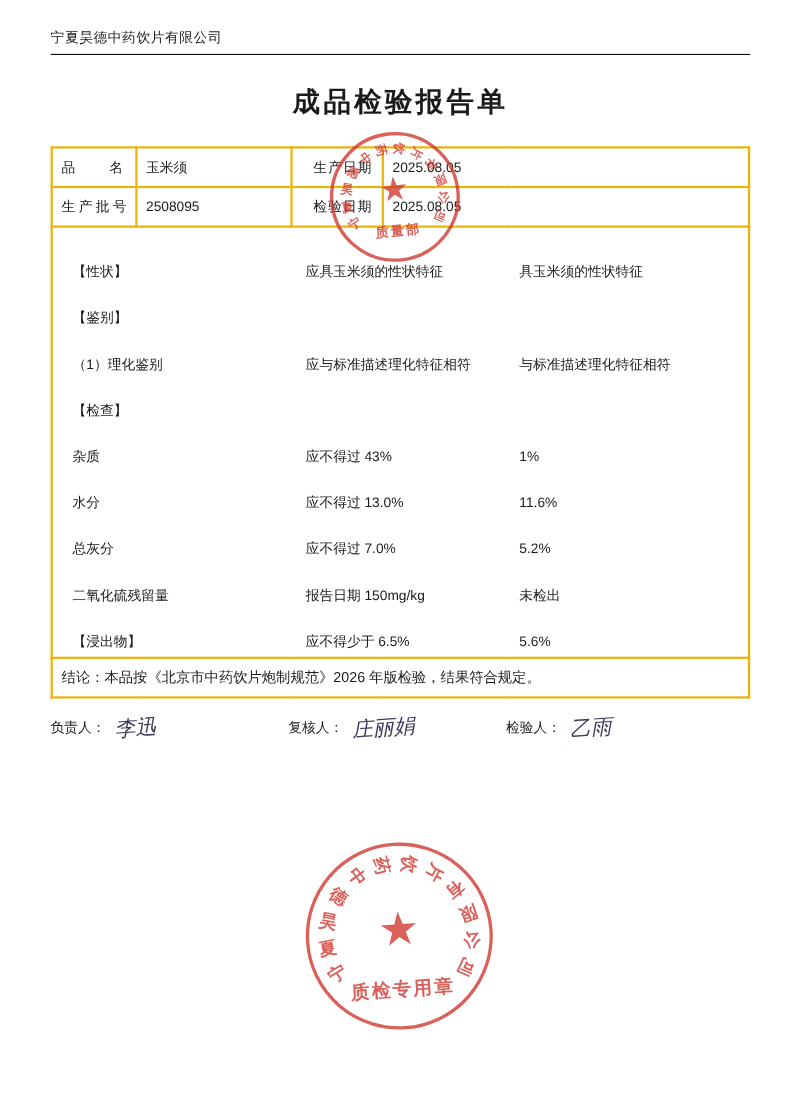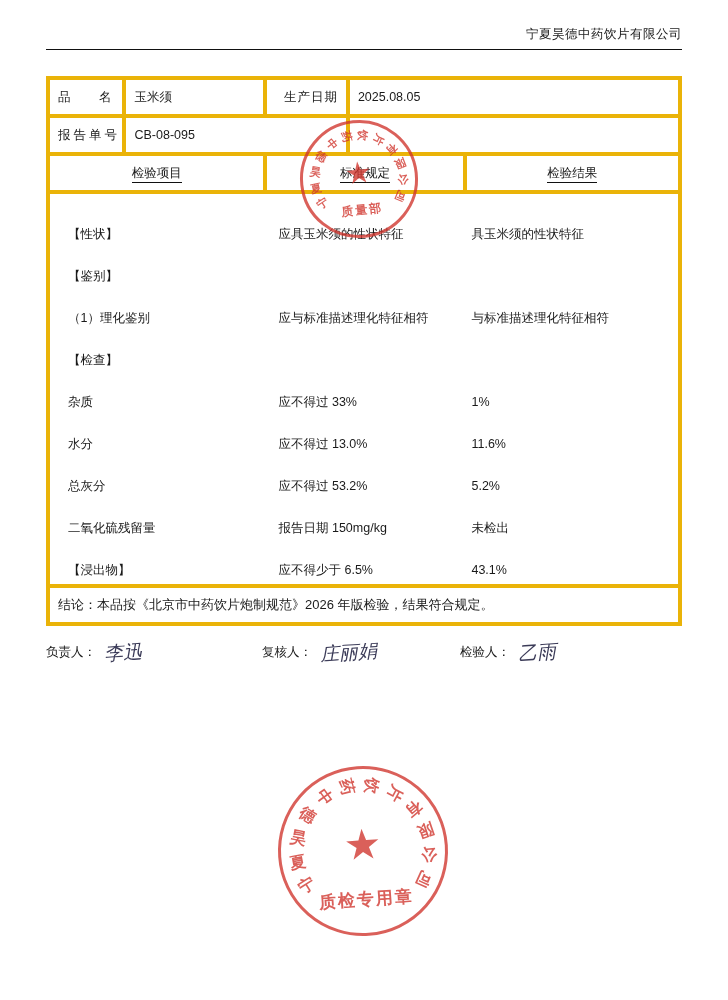--- a/index.html
+++ b/index.html
@@ -18,21 +18,21 @@
   .page {
     position: relative;
     width: 728px;
     height: 1000px;
     box-sizing: border-box;
     padding: 26px 46px 0 46px;
   }
   
   .header-row {
     display: flex;
-    justify-content: flex-end;
+    justify-content: space-between;
     align-items: baseline;
     font-size: 12.5px;
     letter-spacing: .5px;
     padding-bottom: 6px;
   }
   .header-rule {
     border-bottom: 1px solid #111;
     margin-bottom: 26px;
   }
   .doc-title {
@@ -43,21 +43,21 @@
     margin: 0 0 24px 0;
   }
   
   table.main {
     width: 100%;
     border-collapse: collapse;
     table-layout: fixed;
     font-size: 12.5px;
   }
   table.main td {
-    border: 4px solid #eab308;
+    border: 2px solid #eab308;
     padding: 6px 8px;
     vertical-align: middle;
     height: 22px;
   }
   .lbl {
     width: 76px;
     text-align: center;
     letter-spacing: 3px;
     white-space: nowrap;
   }
@@ -194,47 +194,44 @@
 </head>
 <body>
 
 <div class="page">
 
   <div class="header-row">
     <div>宁夏昊德中药饮片有限公司</div>
   </div>
   <div class="header-rule"></div>
 
+  <div class="doc-title">成品检验报告单</div>
 
   <table class="main">
     <colgroup>
       <col style="width:76px">
       <col style="width:140px">
       <col style="width:82px">
       <col style="width:116px">
       <col style="width:214px">
     </colgroup>
     <tbody>
       <tr>
         <td class="lbl"><span class="lbl-spread">品名</span></td>
         <td class="val">玉米须</td>
         <td class="cell-mid">生产日期</td>
         <td class="val" colspan="2">2025.08.05</td>
       </tr>
       <tr>
-        <td class="lbl">报告单号</td>
-        <td class="val" colspan="2">CB-08-095</td>
-        <td class="val" colspan="2"></td>
+        <td class="lbl">生产批号</td>
+        <td class="val">2508095</td>
+        <td class="cell-mid">检验日期</td>
+        <td class="val" colspan="2">2025.08.05</td>
       </tr>
 
-      <tr class="colhead">
-        <td colspan="2" style="text-align:center"><span>检验项目</span></td>
-        <td colspan="2" style="text-align:center"><span>标准规定</span></td>
-        <td style="text-align:center"><span>检验结果</span></td>
-      </tr>
 
       <tr>
         <td class="body-cell" colspan="5">
           <div class="items">
             <div class="spacer-top"></div>
 
             <div class="item-row">
               <div class="c1">【性状】</div>
               <div class="c2">应具玉米须的性状特征</div>
               <div class="c3">具玉米须的性状特征</div>
@@ -257,50 +254,50 @@
 
             <div class="item-row">
               <div class="c1">【检查】</div>
               <div class="c2"></div>
               <div class="c3"></div>
             </div>
             <div class="row-gap"></div>
 
             <div class="item-row">
               <div class="c1">杂质</div>
-              <div class="c2">应不得过 33%</div>
+              <div class="c2">应不得过 43%</div>
               <div class="c3">1%</div>
             </div>
             <div class="row-gap"></div>
 
             <div class="item-row">
               <div class="c1">水分</div>
               <div class="c2">应不得过 13.0%</div>
               <div class="c3">11.6%</div>
             </div>
             <div class="row-gap"></div>
 
             <div class="item-row">
               <div class="c1">总灰分</div>
-              <div class="c2">应不得过 53.2%</div>
+              <div class="c2">应不得过 7.0%</div>
               <div class="c3">5.2%</div>
             </div>
             <div class="row-gap"></div>
 
             <div class="item-row">
               <div class="c1">二氧化硫残留量</div>
               <div class="c2">报告日期 150mg/kg</div>
               <div class="c3">未检出</div>
             </div>
             <div class="row-gap"></div>
 
             <div class="item-row">
               <div class="c1">【浸出物】</div>
               <div class="c2">应不得少于 6.5%</div>
-              <div class="c3">43.1%</div>
+              <div class="c3">5.6%</div>
             </div>
           </div>
         </td>
       </tr>
 
       <tr class="concl">
         <td colspan="5">
           <span>结论：</span><span>本品按《北京市中药饮片炮制规范》2026 年版检验，结果符合规定。</span>
         </td>
       </tr>

